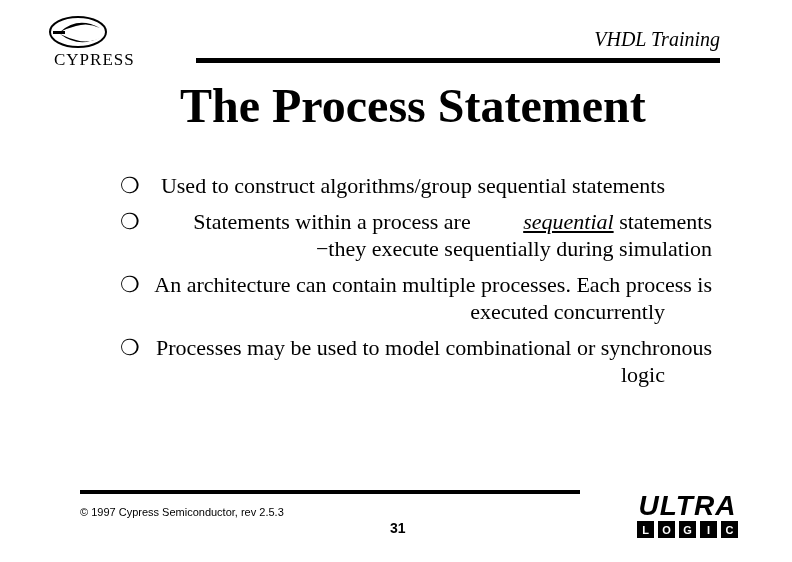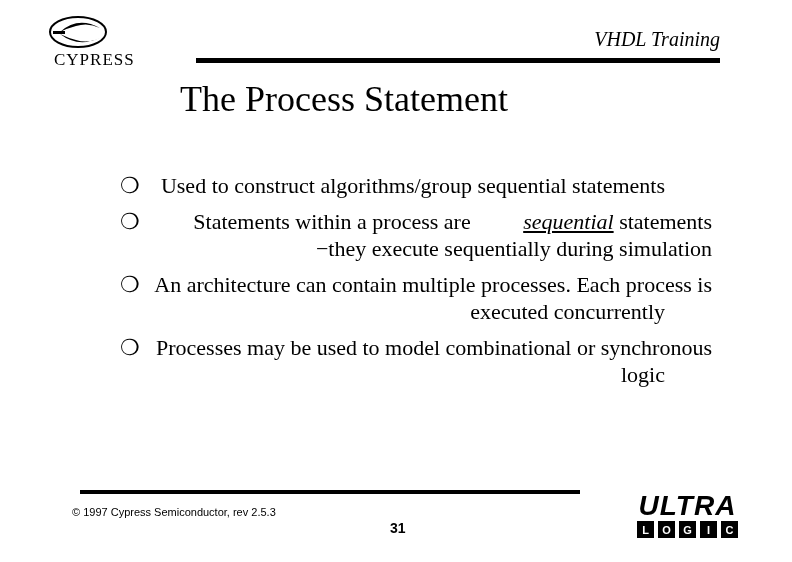--- a/index.html
+++ b/index.html
@@ -52,22 +52,22 @@
     top: 58px;
     height: 5px;
     background: #000;
   }
   .title {
     position: absolute;
     top: 78px;
     left: 0;
     right: 0;
     text-align: left;
-    font-size: 36px;
-    font-weight: normal;
+    font-size: 48px;
+    font-weight: bold;
     left: 180px;
     right: auto;
   }
   .content {
     position: absolute;
     top: 172px;
     left: 120px;
     right: 80px;
   }
   .bullet {
@@ -96,21 +96,21 @@
   .footer-rule {
     position: absolute;
     left: 80px;
     right: 212px;
     bottom: 68px;
     height: 4px;
     background: #000;
   }
   .copyright {
     position: absolute;
-    left: 72px;
+    left: 80px;
     bottom: 44px;
     font-family: Arial, Helvetica, sans-serif;
     font-size: 11px;
     margin-top: 24px;
   }
   .page-number {
     position: absolute;
     left: 390px;
     bottom: 26px;
     font-family: Arial, Helvetica, sans-serif;

